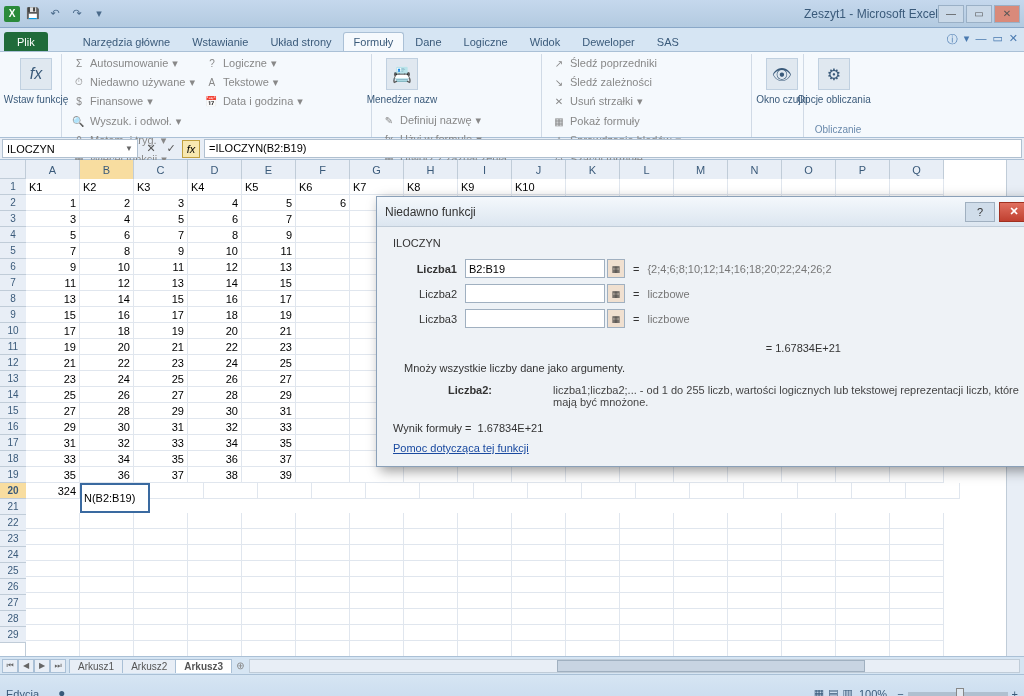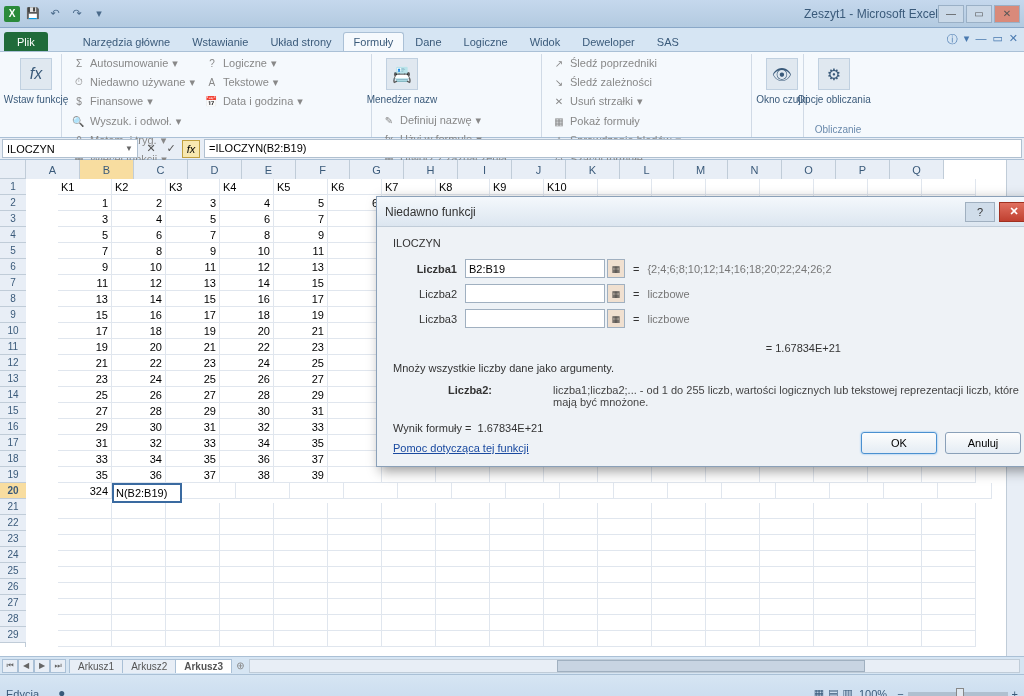--- a/index.html
+++ b/index.html
@@ -46,24 +46,24 @@
 .grid-area { background:#fff; position:relative; height:calc(696px - 28px - 24px - 86px - 22px - 18px - 22px); overflow:hidden; display:flex;}
 .rowheads { width:26px; border-right:1px solid #c0ccd8;}
 .colheads { height:19px; display:flex; border-bottom:1px solid #c0ccd8; background:#e8eef6;}
 .corner { width:26px; height:19px; background:#e8eef6; border-right:1px solid #c0ccd8; border-bottom:1px solid #c0ccd8;}
 .ch { height:19px; border-right:1px solid #c0ccd8; background:#e8eef6; font-size:11px; color:#3a5a7a; display:flex; align-items:center; justify-content:center;}
 .ch.w-narrow { width:54px;}
 .ch.active { background:#f8dda0;}
 .rh { width:26px; height:16px; border-bottom:1px solid #c0ccd8; background:#e8eef6; font-size:10px; color:#3a5a7a; display:flex; align-items:center; justify-content:center;}
 .rh.active { background:#f8dda0; font-weight:bold;}
 .cells { position:relative;}
-.row { display:flex;padding-left:32px;}
+.row { display:flex;}
 .cell { width:54px; height:16px; border-right:1px solid #e0e6ee; border-bottom:1px solid #e0e6ee; font-size:11px; padding:0 3px; display:flex; align-items:center; justify-content:flex-end; color:#000;}
 .cell.left { justify-content:flex-start;}
-.cell.editing { border:2px solid #3a6aa0; height:20px; padding:0 2px; background:#fff; position:relative; z-index:2; overflow:visible;}
+.cell.editing { border:2px solid #3a6aa0; height:30px; padding:0 2px; background:#fff; position:relative; z-index:2; overflow:visible;}
 .grid-body { flex:1; overflow:hidden;}
 .grid-inner { display:flex;}
 .sheet-scroll-v { width:18px; background:#e8eef6; border-left:1px solid #c0ccd8;}
 
 
 .sheettabs { height:18px; background:#d6e5f3; display:flex; align-items:center; border-top:1px solid #aac0d6; font-size:10px;}
 .stnav { display:flex; gap:0; margin-left:2px;}
 .stnav span { width:16px; height:14px; border:1px solid #aac0d6; background:#e8eef6; display:flex; align-items:center; justify-content:center; font-size:8px; color:#666;}
 .stab { padding:1px 8px; background:#e8eef6; border:1px solid #aac0d6; border-bottom:none; margin-left:-1px; color:#555;}
 .stab.active { background:#fff; font-weight:bold;}
@@ -87,21 +87,21 @@
 .dlg-body { padding:10px 16px 12px; font-size:11px; color:#333;}
 .dlg-fn { font-size:11px; margin-bottom:10px;}
 .dlg-row { display:flex; align-items:center; margin-bottom:6px;}
 .dlg-row .lbl { width:72px; text-align:right; padding-right:8px;}
 .dlg-row .lbl.b { font-weight:bold;}
 .dlg-row input { width:140px; height:19px; border:1px solid #a0b0c0; padding:1px 3px; font-size:11px;}
 .dlg-row .refbtn { width:18px; height:19px; border:1px solid #a0b0c0; background:#f0e0d0; margin-left:2px; display:flex; align-items:center; justify-content:center; font-size:9px;}
 .dlg-row .eq { margin:0 8px;}
 .dlg-row .rv { color:#777;}
 .dlg-result-row { text-align:right; margin:14px 0 8px; padding-right:180px;}
-.dlg-desc { margin:8px 0;}
+.dlg-desc { margin:8px 11px;}
 .dlg-argdesc { display:flex; margin:10px 0 14px;}
 .dlg-argdesc .an { width:160px; text-align:center; font-weight:bold; padding-right:6px;}
 .dlg-argdesc .ad { flex:1; color:#444;}
 .dlg-foot { display:flex; align-items:center; margin-top:8px;}
 .dlg-foot-link { color:#1a4aa0; text-decoration:underline; margin-top:8px; display:inline-block;}
 .dlg-btns { position:absolute; right:16px; bottom:12px; display:flex; gap:8px;}
 .dlg-btns button { width:76px; height:22px; font-size:11px; border:1px solid #8aa0b8; background:linear-gradient(#fdfdfd,#e4ecf4); border-radius:3px;}
 .dlg-btns button.ok { border:1px solid #4a90d0; box-shadow:0 0 2px #6ab0f0;}
 </style>
 </head>
@@ -936,18 +936,14 @@
     <div class="dlg-desc">Mnoży wszystkie liczby dane jako argumenty.</div>
     <div class="dlg-argdesc">
       <div class="an">Liczba2:</div>
       <div class="ad">liczba1;liczba2;... - od 1 do 255 liczb, wartości logicznych lub tekstowej reprezentacji liczb, które mają być mnożone.</div>
     </div>
     <div class="dlg-foot">
       <span>Wynik formuły =</span>&nbsp;&nbsp;
       <span>1.67834E+21</span>
     </div>
     <a class="dlg-foot-link">Pomoc dotycząca tej funkcji</a>
-    <div class="dlg-btns">
-      <button class="ok">OK</button>
-      <button>Anuluj</button>
-    </div>
   </div>
 </div>
 
 </body></html>

